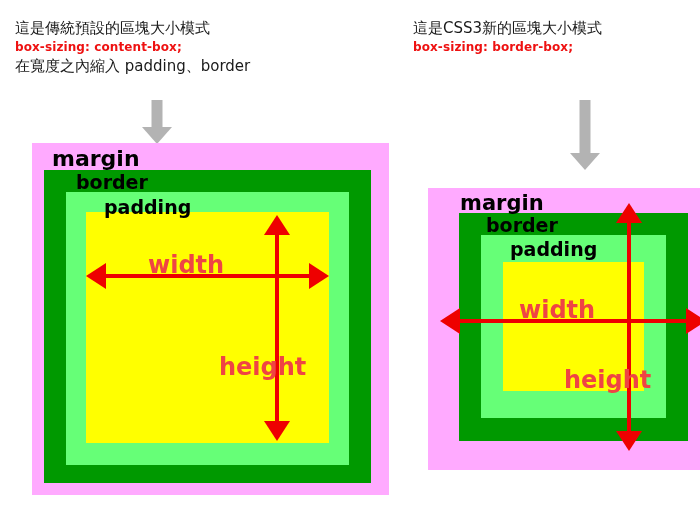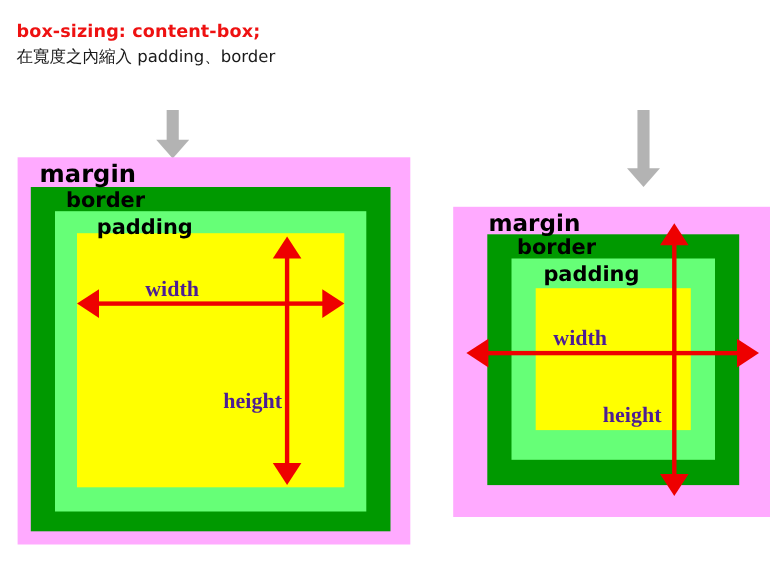--- a/index.html
+++ b/index.html
@@ -28,21 +28,21 @@
   }
   .header .line {
     display: block;
     white-space: nowrap;
     font-size: 15px;
     letter-spacing: 0px;
   }
   .header .line.code {
     color: #ee1111;
     font-weight: bold;
-    font-size: 16px;
+    font-size: 12px;
     letter-spacing: 0.1px;
   }
   #header-left  { left: 15px; top: 18px; }
   #header-right { left: 413px; top: 18px; }
 
   
   .gray-arrow { position: absolute; }
   .gray-arrow .shaft {
     position: absolute;
     background: #b3b3b3;
@@ -60,21 +60,21 @@
     border-top: 17px solid #b3b3b3;
   }
   #gray-arrow-left  { left: 142px; top: 100px; width: 30px; height: 44px; }
   #gray-arrow-left  .shaft { width: 11px; height: 29px; }
   #gray-arrow-left  .head  { top: 27px; }
   #gray-arrow-right { left: 570px; top: 100px; width: 30px; height: 70px; }
   #gray-arrow-right .shaft { width: 11px; height: 55px; }
   #gray-arrow-right .head  { top: 53px; }
 
   
-  .boxmodel { position: absolute; }
+  .boxmodel { position: absolute; margin-left: 16px; }
   .layer { position: absolute; }
   .margin-layer  { background: #ffaaff; }
   .border-layer  { background: #009900; }
   .padding-layer { background: #66ff77; }
   .content-layer { background: #ffff00; }
 
   .layer-label {
     position: absolute;
     font-weight: bold;
     color: #000000;
@@ -122,33 +122,33 @@
   .red-v .tip-b {
     bottom: 0; left: 50%; margin-left: -13px;
     border-left: 13px solid transparent;
     border-right: 13px solid transparent;
     border-top: 20px solid #ee0000;
   }
 
   .dim-label {
     position: absolute;
     font-weight: bold;
-    color: #4c1d95;
+    color: #ef4444;
     white-space: nowrap;
     line-height: 1;
-    font-size: 20px;
-    font-family: Liberation Serif, serif;
+    font-size: 24px;
   }
 </style>
 </head>
 <body>
 
 <div class="stage">
 
   <div class="header" id="header-left">
+    <span class="line">這是傳統預設的區塊大小模式</span>
     <span class="line code">box-sizing: content-box;</span>
     <span class="line sub">在寬度之內縮入 padding、border</span>
   </div>
 
   <div class="gray-arrow" id="gray-arrow-left">
     <div class="shaft"></div>
     <div class="head"></div>
   </div>
 
   <div class="boxmodel" id="boxmodel-left" style="left:16px; top:143px; width:357px; height:352px;">
@@ -174,20 +174,22 @@
 
     <div class="red-arrow red-v" style="left:230px; top:72px; width:30px; height:226px;">
       <div class="bar"></div>
       <div class="tip tip-t"></div>
       <div class="tip tip-b"></div>
     </div>
     <div class="dim-label" style="left:187px; top:212px;">height</div>
   </div>
 
   <div class="header" id="header-right">
+    <span class="line">這是CSS3新的區塊大小模式</span>
+    <span class="line code">box-sizing: border-box;</span>
   </div>
 
   <div class="gray-arrow" id="gray-arrow-right">
     <div class="shaft"></div>
     <div class="head"></div>
   </div>
 
   <div class="boxmodel" id="boxmodel-right" style="left:412px; top:188px; width:288px; height:282px;">
 
     <div class="layer margin-layer" style="left:0px; top:0px; width:288px; height:282px;"></div>

